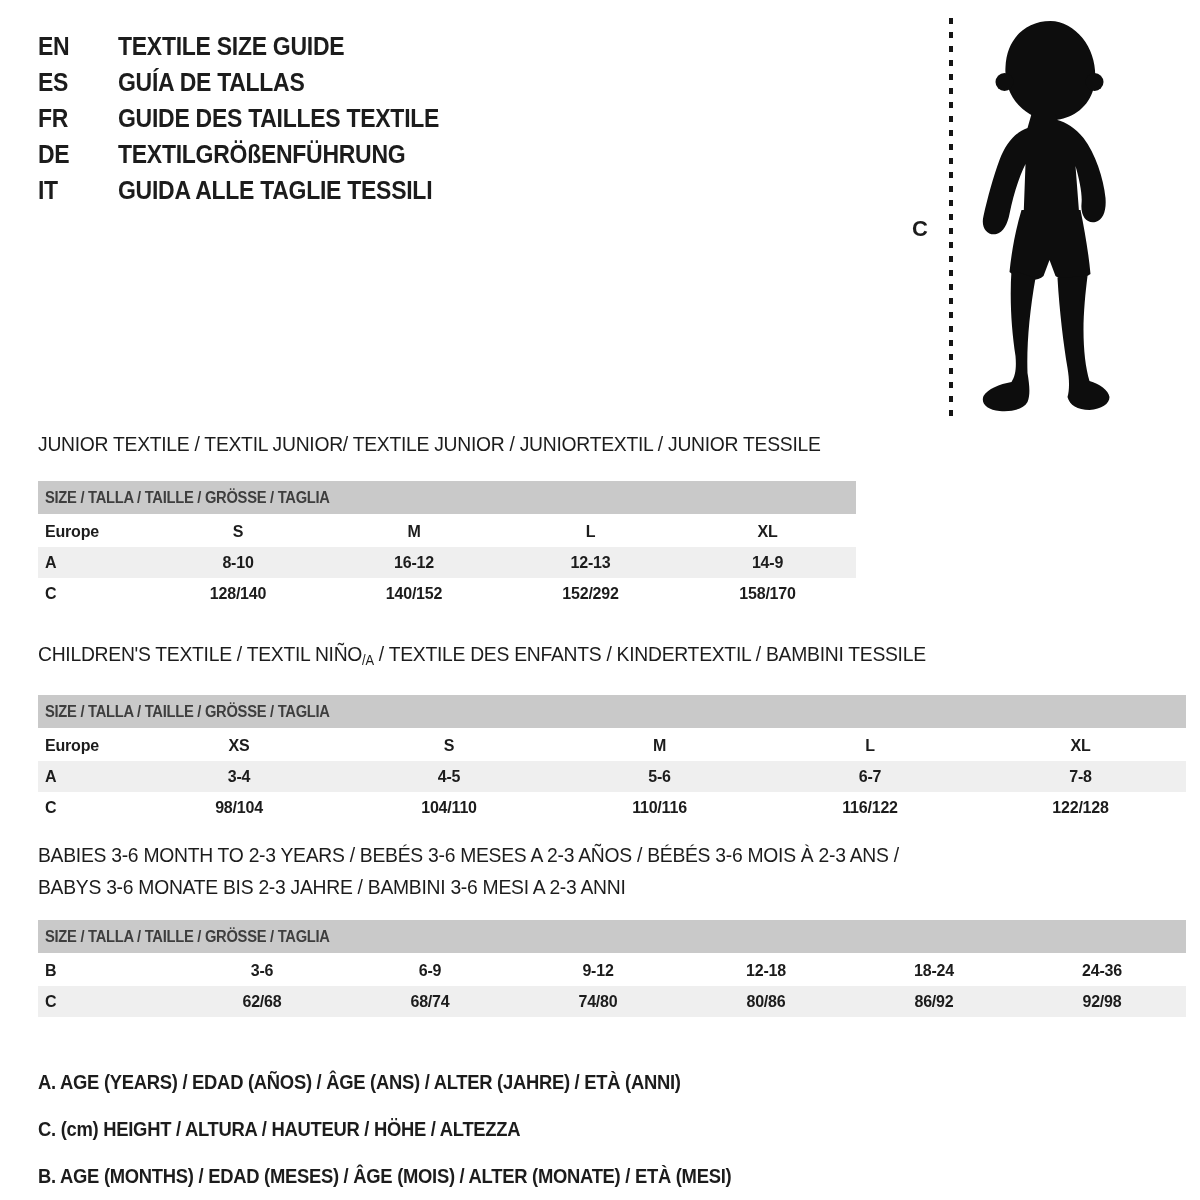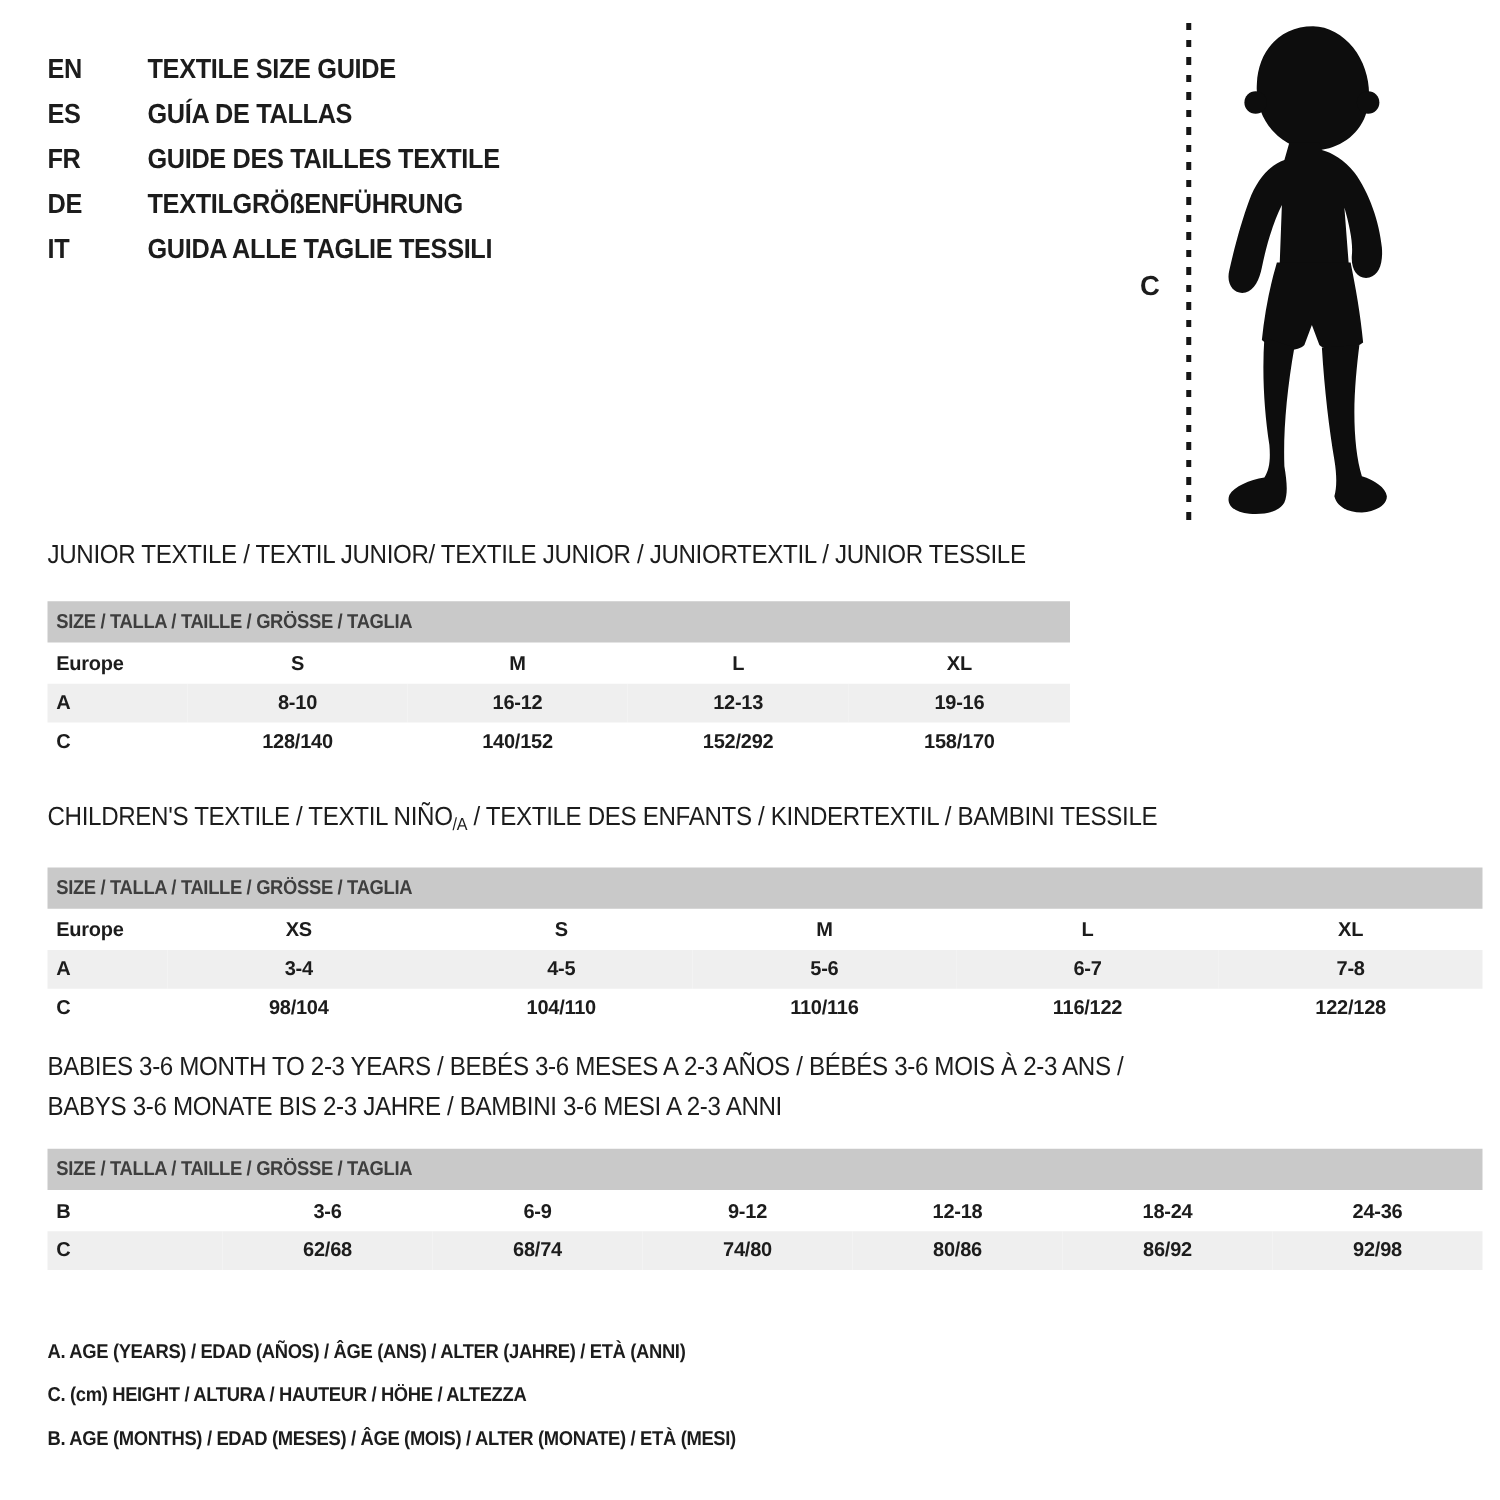--- a/index.html
+++ b/index.html
@@ -25,22 +25,22 @@
     transform: scaleX(0.92);
     transform-origin: 0 50%;
     letter-spacing: -0.3px;
     white-space: nowrap;
   }
   
   .lang-list { }
   .lang-row {
     display: flex;
     height: 36px;
-    align-items: flex-end;
-    font-size: 22px;
+    align-items: flex-start;
+    font-size: 25px;
   }
   .lang-code { width: 80px; flex: none; }
   .lang-title { flex: 1; }
   
   .figure {
     position: absolute;
     left: 900px;
     top: 0;
     width: 270px;
     height: 435px;
@@ -108,23 +108,24 @@
     text-align: center;
     padding: 0;
     letter-spacing: -0.2px;
     vertical-align: middle;
   }
   td.rowlabel { text-align: left; padding-left: 7px; }
   tr.shaded { background: #efefef; }
   
   .legend { margin-top: 48px; }
   .legend-line {
-    font-size: 16px;
+    font-size: 20px;
     line-height: 35px;
     display: block;
+    margin-top: 12px;
   }
 </style>
 </head>
 <body>
 
 <div class="page">
 
   <div class="figure">
     <span class="figure-label">C</span>
     <div class="dashed-line"></div>
@@ -191,21 +192,21 @@
         <td>S</td>
         <td>M</td>
         <td>L</td>
         <td>XL</td>
       </tr>
       <tr class="shaded">
         <td class="rowlabel">A</td>
         <td>8-10</td>
         <td>16-12</td>
         <td>12-13</td>
-        <td>19-16</td>
+        <td>14-9</td>
       </tr>
       <tr>
         <td class="rowlabel">C</td>
         <td>128/140</td>
         <td>140/152</td>
         <td>152/292</td>
         <td>158/170</td>
       </tr>
     </tbody>
       </table>

